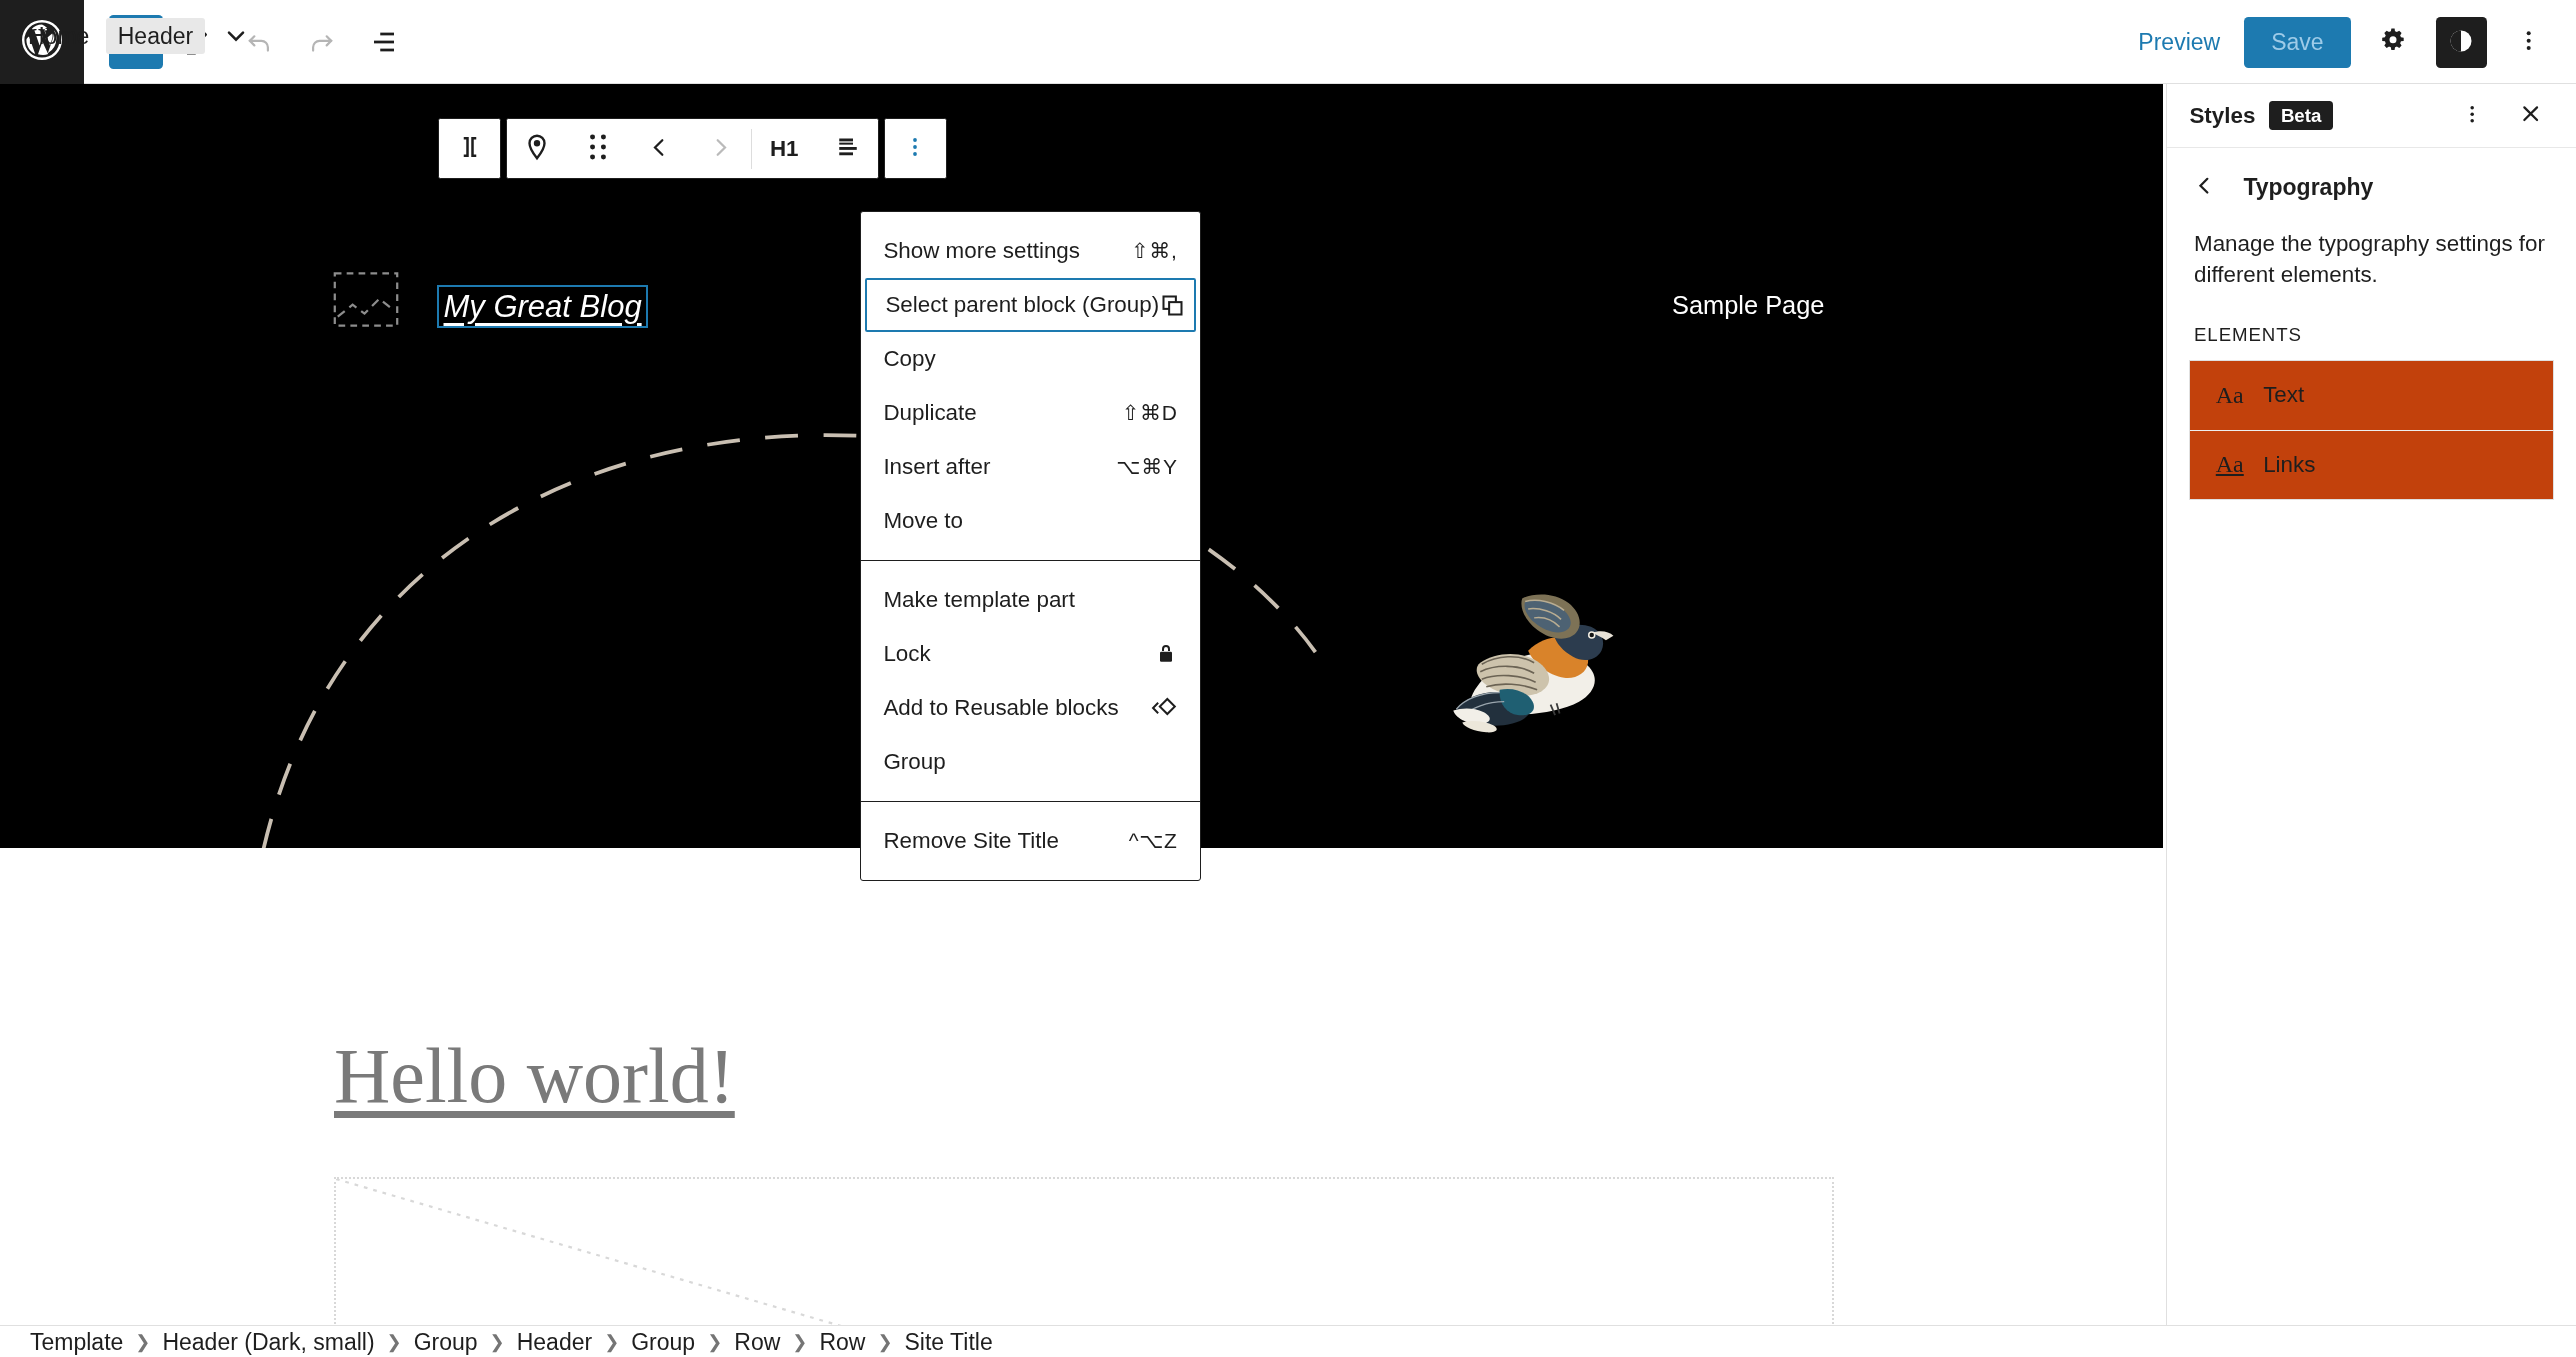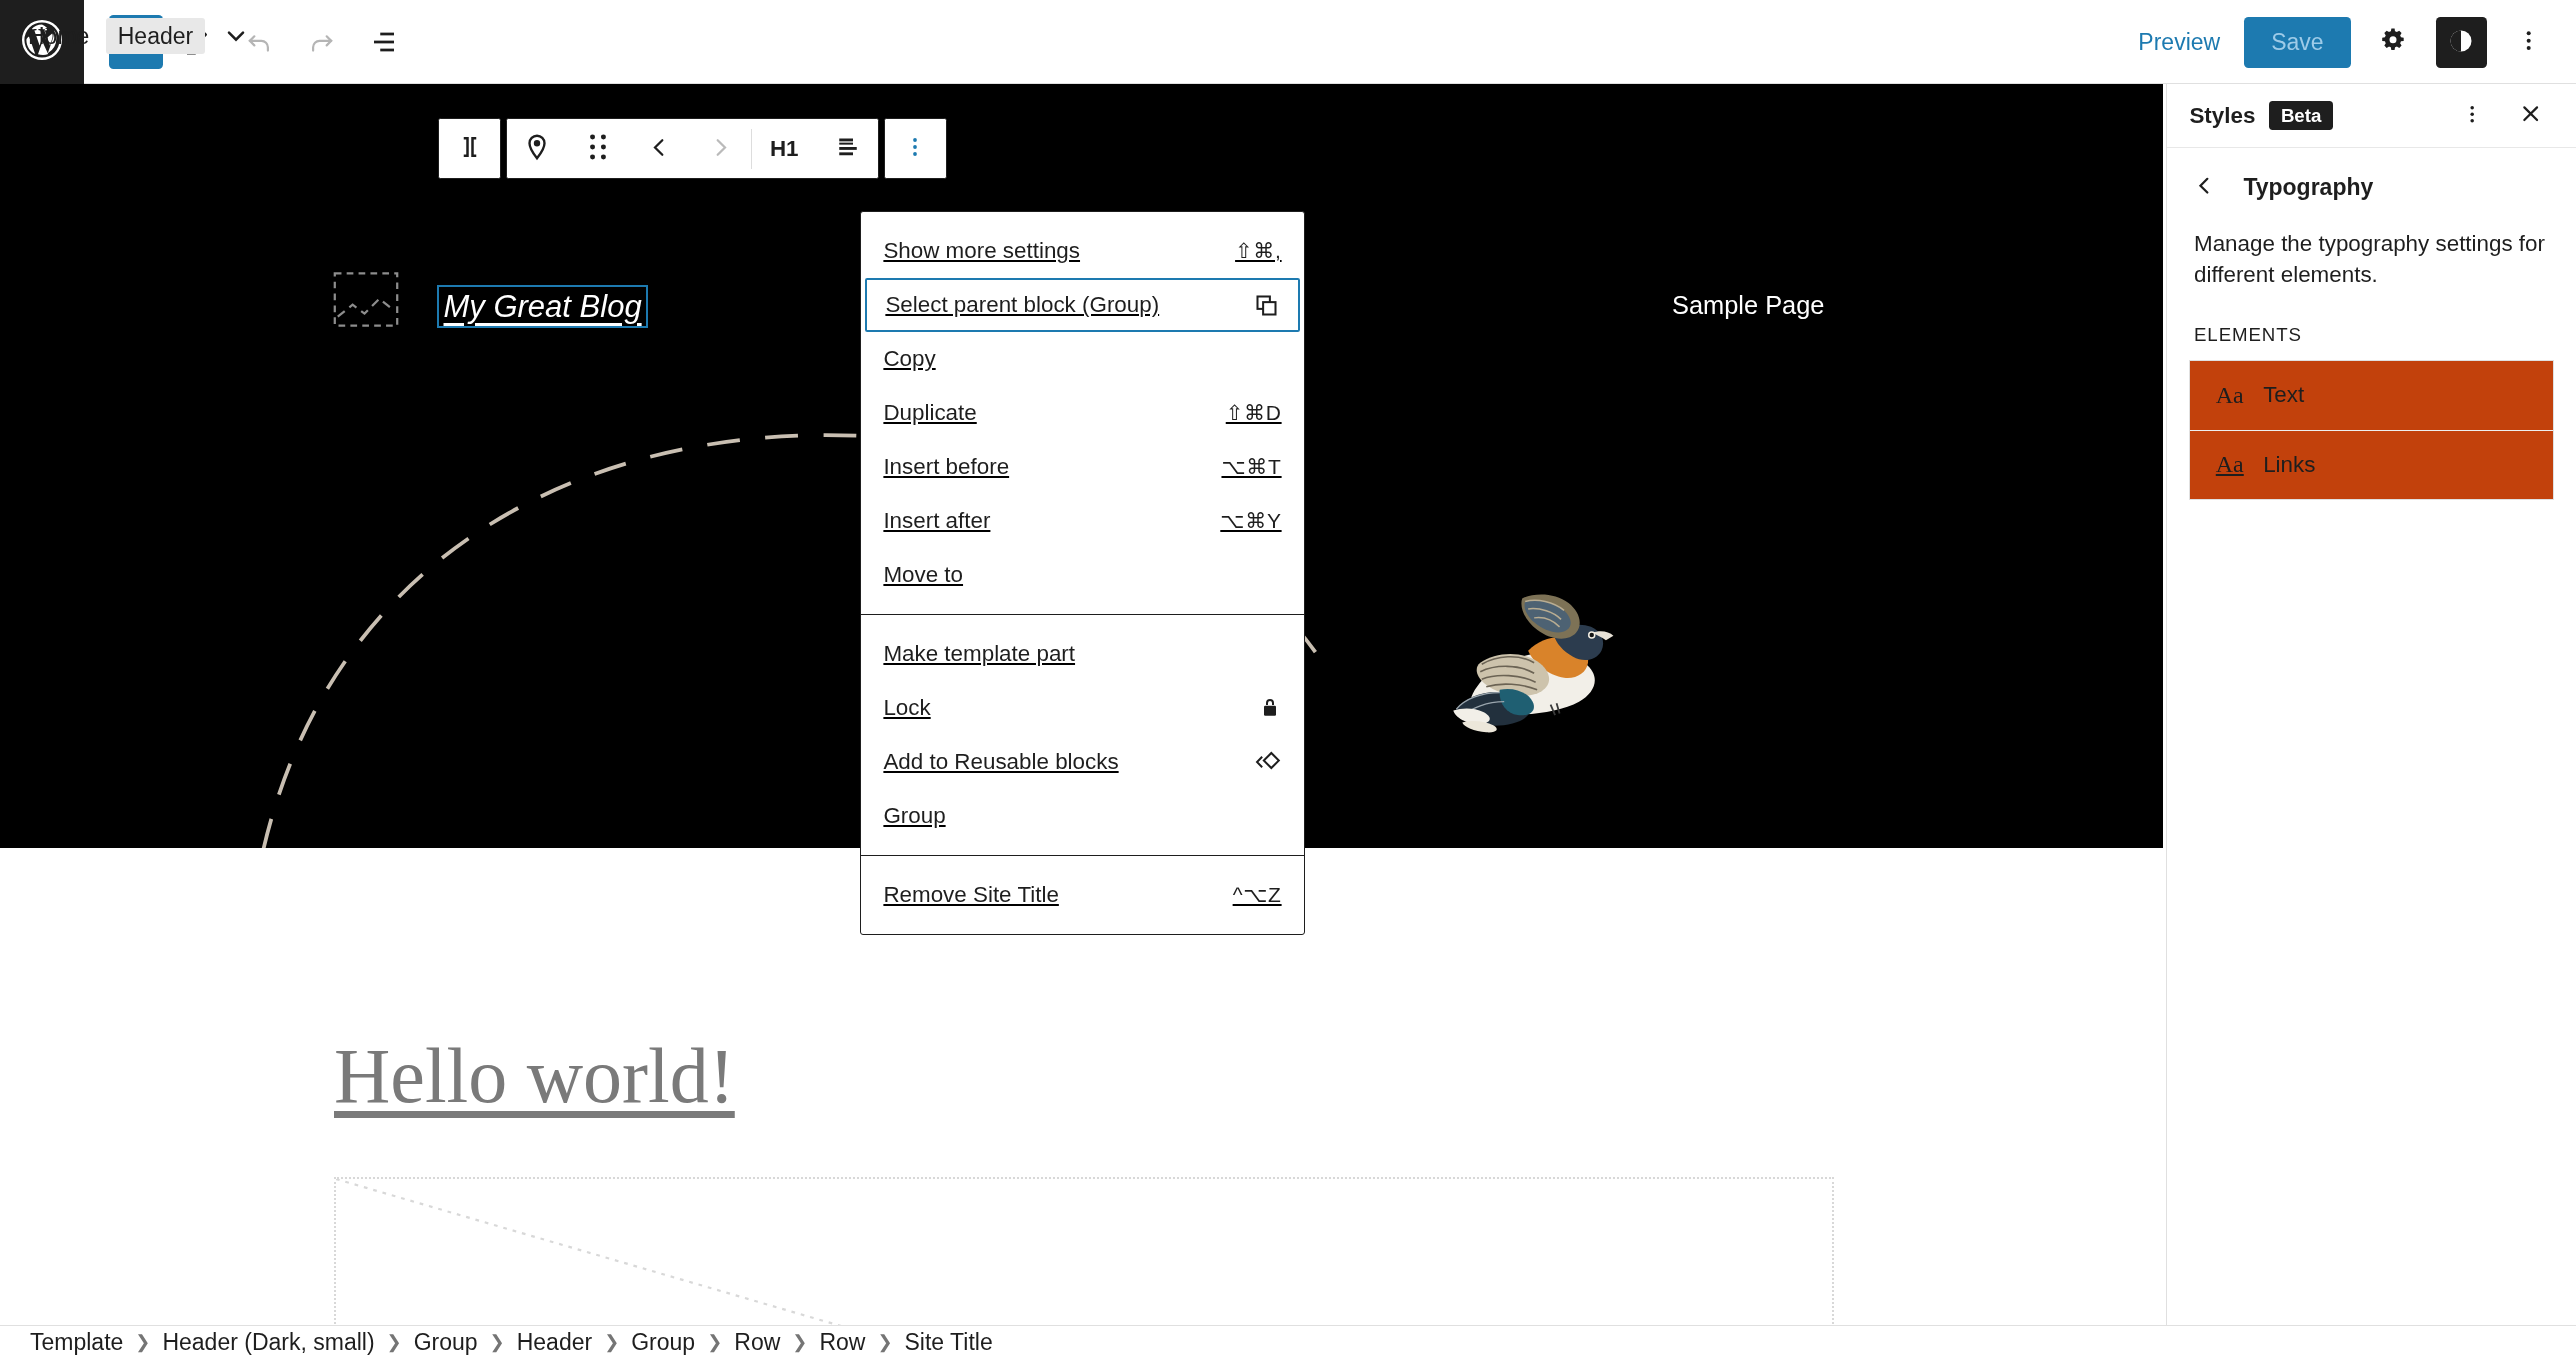--- a/index.html
+++ b/index.html
@@ -113,23 +113,23 @@
   .bt-btn {
     width: 61px; height: 60px; background: transparent; border: none;
     display: flex; align-items: center; justify-content: center; cursor: pointer;
   }
   .bt-btn.w-lbl { width: 66px; font-size: 22.4px; font-weight: bold; color: #1e1e1e; font-family: inherit; }
   .bt-sep { width: 0.7px; height: 40px; background: #ddd; }
   .bt-btn.disabled svg { opacity: 0.3; }
 
   
   .dropdown {
-    position: absolute; top: 211px; left: 860px; width: 445px;
+    position: absolute; top: 211px; left: 860px; width: 341px;
     background: #fff; border: 0.7px solid #1e1e1e; border-radius: 3px;
-    z-index: 60; padding: 12px 0 0 0; text-decoration: underline;
+    z-index: 60; padding: 12px 0 0 0;
   }
   .dd-sec { padding: 0 0 12px 0; }
   .dd-sec + .dd-sec { border-top: 0.7px solid #1e1e1e; padding-top: 12px; }
   .dd-item {
     display: flex; align-items: center; justify-content: space-between;
     padding: 6.7px 22.4px; height: 54px; cursor: pointer; font-size: 22.4px; color: #1e1e1e;
   }
   .dd-item.focused {
     border: 2.2px solid #1d7ab0; border-radius: 2.2px; margin: 0 3.7px;
     padding: 6.7px 18.7px;
@@ -426,24 +426,20 @@
       </div>
       <div class="dd-item">
         <span class="dd-label">Copy</span>
         <span class="dd-short"></span>
       </div>
       <div class="dd-item">
         <span class="dd-label">Duplicate</span>
         <span class="dd-short">⇧⌘D</span>
       </div>
       <div class="dd-item">
-        <span class="dd-label">Insert before</span>
-        <span class="dd-short">⌥⌘T</span>
-      </div>
-      <div class="dd-item">
         <span class="dd-label">Insert after</span>
         <span class="dd-short">⌥⌘Y</span>
       </div>
       <div class="dd-item">
         <span class="dd-label">Move to</span>
         <span class="dd-short"></span>
       </div>
     </div>
 
     <div class="dd-sec">

